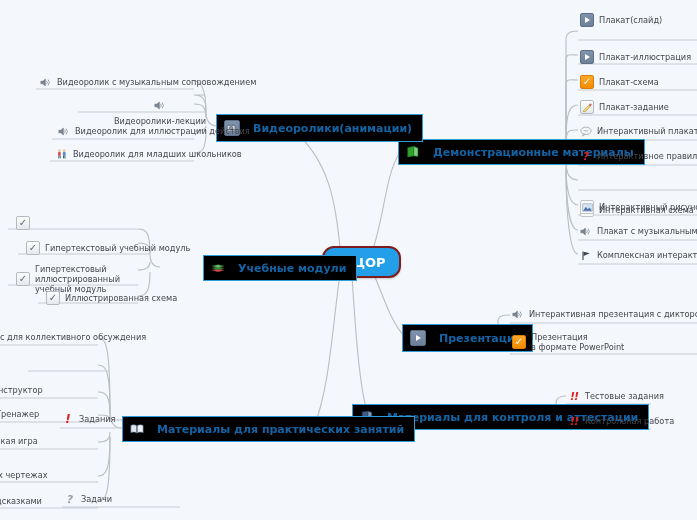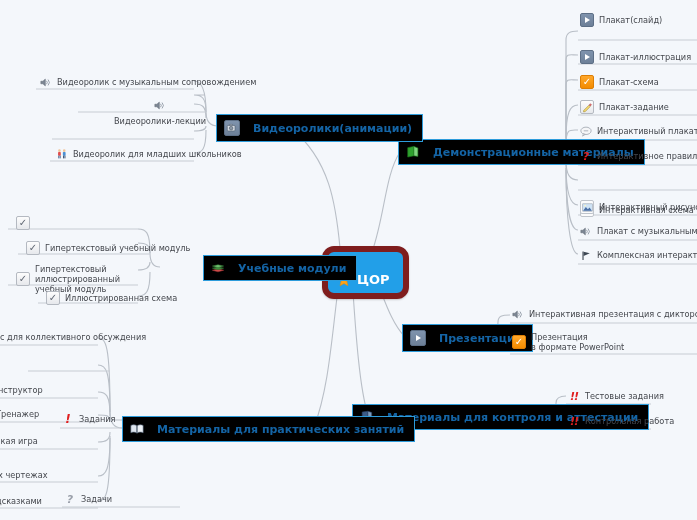--- a/index.html
+++ b/index.html
@@ -12,23 +12,23 @@
   }
   #canvas{position:absolute;inset:0;width:697px;height:520px;}
   svg.links{position:absolute;left:0;top:0;width:697px;height:520px;pointer-events:none;}
   svg.links path{fill:none;stroke:#b9bfc7;stroke-width:1.1;}
   svg.links path.underline{stroke:#c7ccd3;stroke-width:1;}
 
   .node{position:absolute;box-sizing:border-box;display:flex;align-items:center;}
 
   
   .root{
-    background:#229fe8;border:6px solid #7f1d1d;border-radius:12px;
+    background:#229fe8;border:2px solid #7f1d1d;border-radius:12px;
     color:#fff;font-weight:bold;font-size:13px;
-    padding:20px 13px 6px 9px;gap:6px;
+    padding:7px 13px 6px 9px;gap:6px;
     box-shadow:0 1px 2px rgba(0,0,0,.18);
   }
   
   .branch{
     background:#000000;border:1.6px solid #2d9cdb;border-radius:0;
     color:#1464a5;font-weight:bold;font-size:11px;
     padding:5px 10px 5px 7px;gap:13px;white-space:nowrap;
   }
   
   .leaf{
@@ -319,20 +319,30 @@
   <div class="node leaf" style="left:112px;top:97px;flex-direction:column;">
     <span class="ic ic12">
       <svg viewBox="0 0 14 12" width="12" height="11">
           <path d="M1,4.5 L3.4,4.5 L6.2,2 L6.2,10 L3.4,7.5 L1,7.5 Z" fill="#7d8794" stroke="#5d6670" stroke-width="0.6"></path>
           <path d="M7.6,4 A3,3 0 0 1 7.6,8" fill="none" stroke="#7d8794" stroke-width="0.9"></path>
           <path d="M9.4,2.6 A5,5 0 0 1 9.4,9.4" fill="none" stroke="#7d8794" stroke-width="0.9"></path>
         </svg>
     </span>
     <span>Видеоролики-лекции</span>
   </div>
+  <div class="node leaf" style="left:56px;top:123px;">
+    <span class="ic ic12">
+      <svg viewBox="0 0 14 12" width="12" height="11">
+          <path d="M1,4.5 L3.4,4.5 L6.2,2 L6.2,10 L3.4,7.5 L1,7.5 Z" fill="#7d8794" stroke="#5d6670" stroke-width="0.6"></path>
+          <path d="M7.6,4 A3,3 0 0 1 7.6,8" fill="none" stroke="#7d8794" stroke-width="0.9"></path>
+          <path d="M9.4,2.6 A5,5 0 0 1 9.4,9.4" fill="none" stroke="#7d8794" stroke-width="0.9"></path>
+        </svg>
+    </span>
+    <span>Видеоролик для иллюстрации действия</span>
+  </div>
   <div class="node leaf" style="left:54px;top:146px;">
     <span class="ic ic12">
       <svg viewBox="0 0 14 13" width="12" height="12">
         <circle cx="4" cy="2.6" r="1.5" fill="#f0c39a"></circle>
           <rect x="2.4" y="4.2" width="3.2" height="4.4" rx="0.8" fill="#e24b4b"></rect>
           <rect x="2.7" y="8.4" width="1.1" height="3.2" fill="#3b5b88"></rect>
           <rect x="4.3" y="8.4" width="1.1" height="3.2" fill="#3b5b88"></rect>
         <circle cx="9.6" cy="2.6" r="1.5" fill="#f0c39a"></circle>
           <rect x="8" y="4.2" width="3.2" height="4.4" rx="0.8" fill="#4a8fd4"></rect>
           <rect x="8.3" y="8.4" width="1.1" height="3.2" fill="#2f4a6e"></rect>

